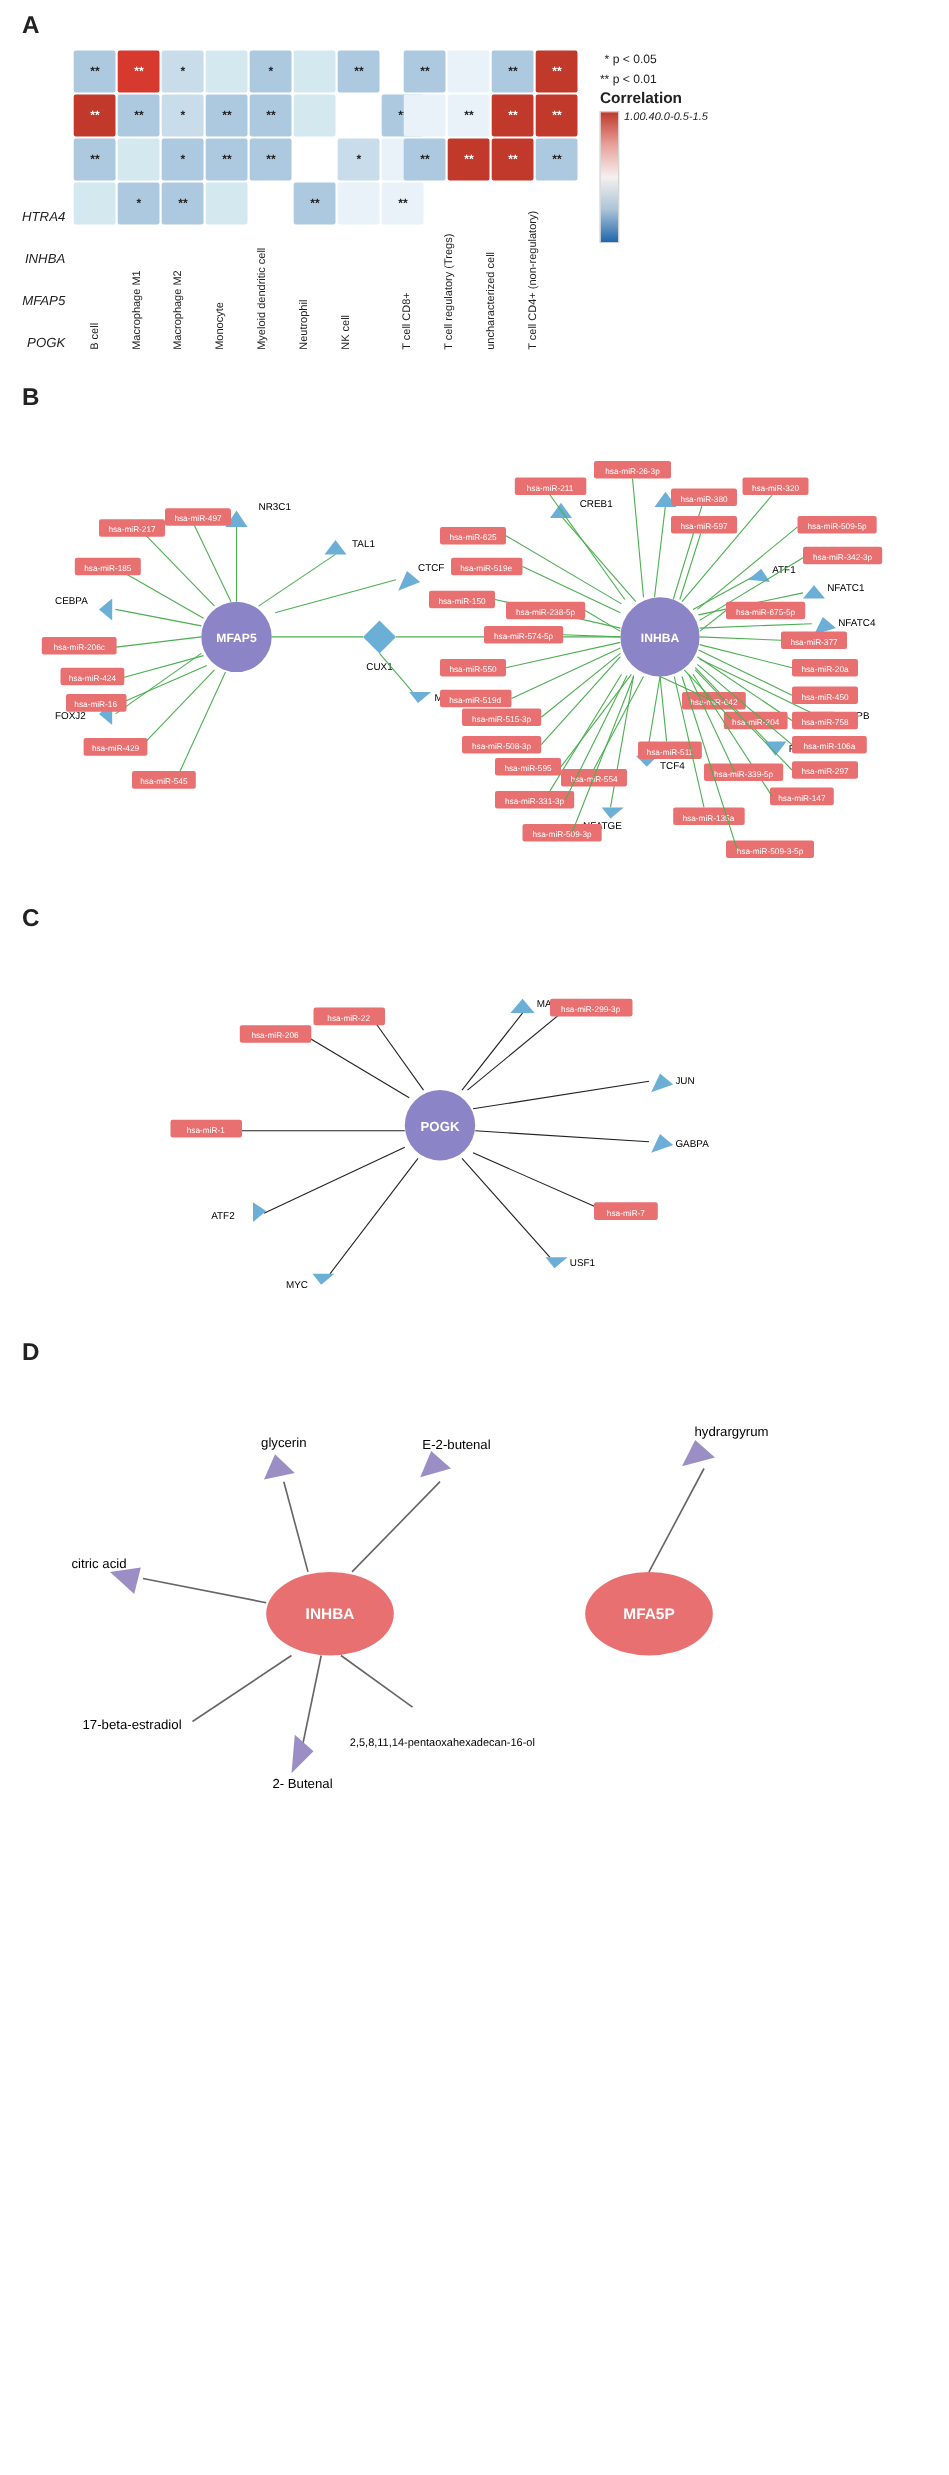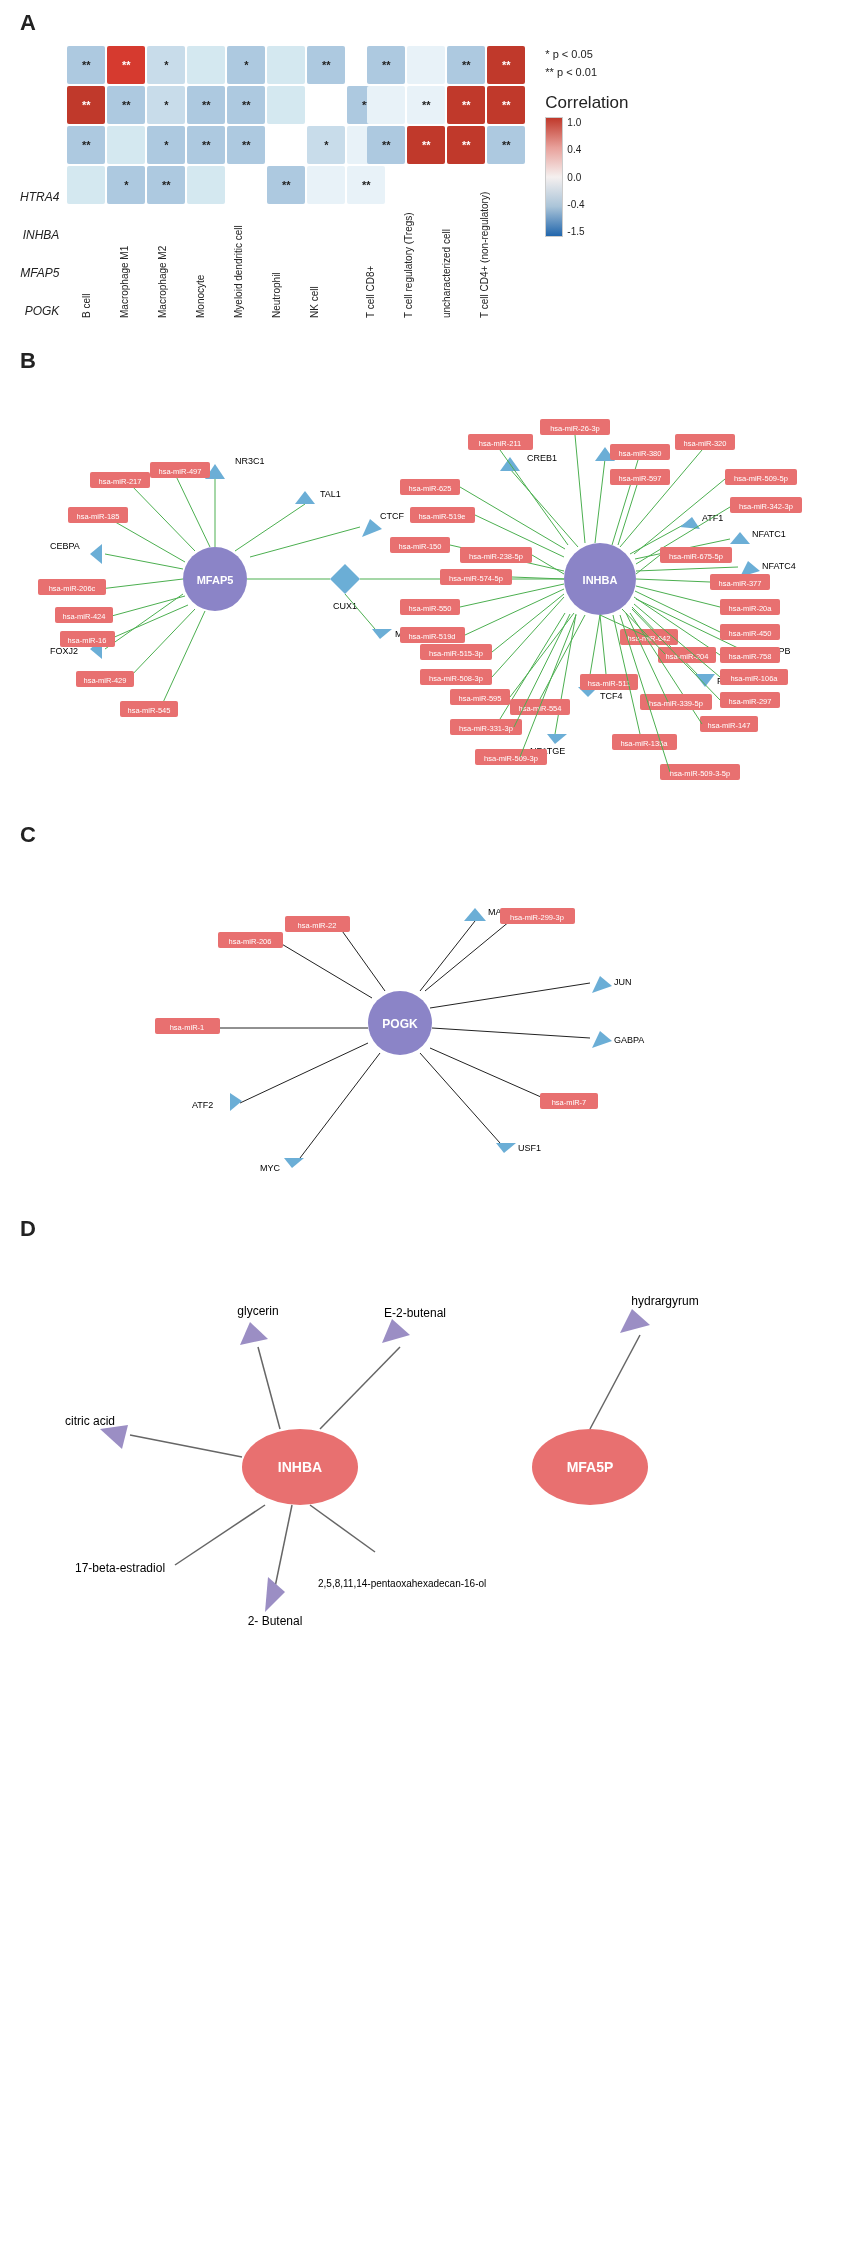--- a/index.html
+++ b/index.html
@@ -96,48 +96,50 @@
     }
     
     .legend-area {
       margin-left: 20px;
       display: flex;
       flex-direction: column;
       align-items: flex-start;
       font-size: 11px;
     }
     .legend-sig {
-      margin-bottom: 12px;
+      margin-bottom: 0;
       font-size: 11px;
       line-height: 1.6;
+      text-align: right;
     }
     .legend-bar-label {
-      font-size: 17px;
-      font-weight: normal;
+      font-size: 14px;
+      font-weight: bold;
       margin-bottom: 4px;
     }
     .legend-bar-container {
       display: flex;
       flex-direction: row;
       align-items: stretch;
       height: 120px;
     }
     .legend-bar {
       width: 18px;
       height: 120px;
       background: linear-gradient(to bottom, #c0392b, #e8a09a, #f5f0ef, #aac4d8, #2166ac);
       border: 1px solid #ccc;
     }
     .legend-ticks {
       display: flex;
-      flex-direction: column;
+      flex-direction: row;
       justify-content: space-between;
       padding-left: 4px;
       font-size: 10px;
       height: 120px;
+      font-style: italic;
     }
 
     
     .panel-b {
       margin-bottom: 20px;
       position: relative;
     }
     .network-svg {
       width: 820px;
       height: 420px;
@@ -286,21 +288,21 @@
           <div>* p &lt; 0.05</div>
           <div>** p &lt; 0.01</div>
         </div>
         <div class="legend-bar-label">Correlation</div>
         <div class="legend-bar-container">
           <div class="legend-bar"></div>
           <div class="legend-ticks">
             <span>1.0</span>
             <span>0.4</span>
             <span>0.0</span>
-            <span>-0.4</span>
+            <span>-0.5</span>
             <span>-1.5</span>
           </div>
         </div>
       </div>
     </div>
   </div>
 
   <div>
     <div class="section-label">B</div>
     <div class="panel-b">

